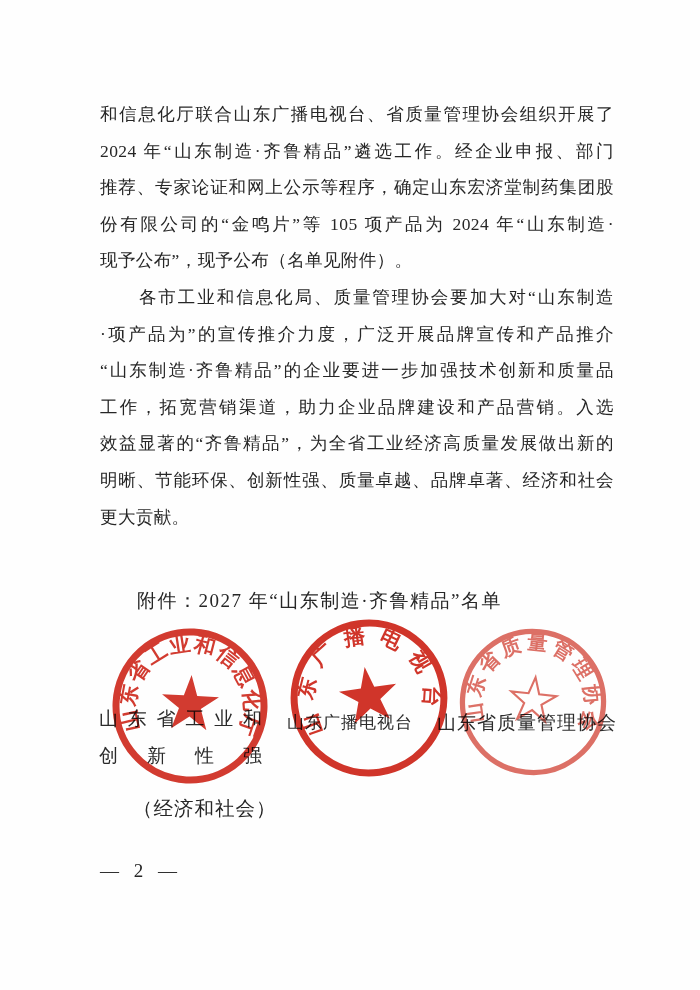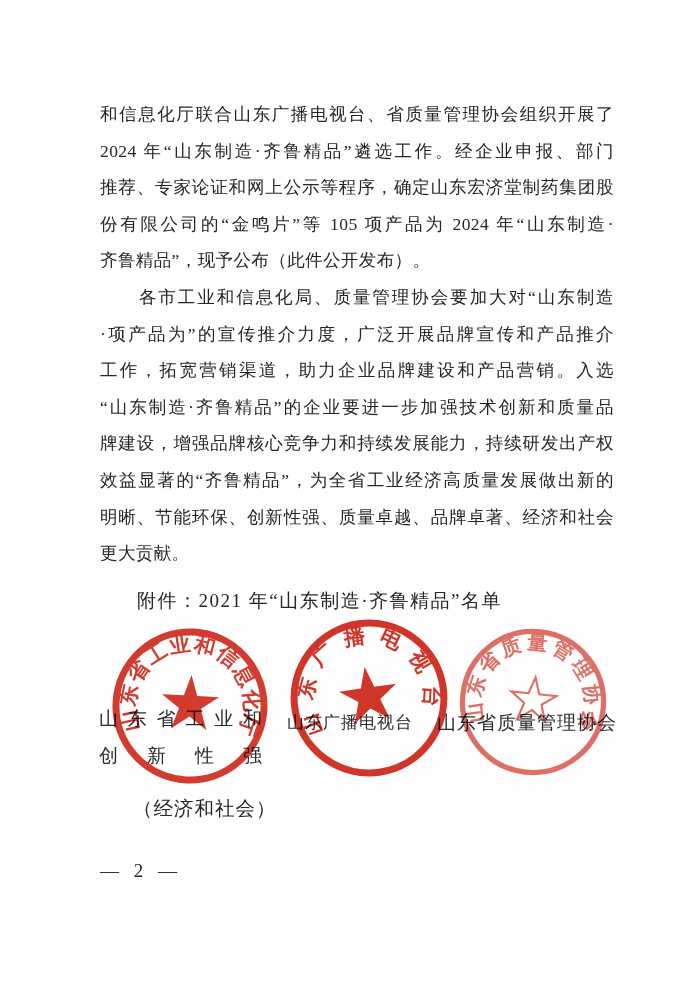--- a/index.html
+++ b/index.html
@@ -121,35 +121,34 @@
 <body>
 
 <div class="page">
 
   <div class="body-text">
     <div class="paragraph">
         <div class="line">和信息化厅联合山东广播电视台、省质量管理协会组织开展了</div>
         <div class="line">2024 年“山东制造·齐鲁精品”遴选工作。经企业申报、部门</div>
         <div class="line">推荐、专家论证和网上公示等程序，确定山东宏济堂制药集团股</div>
         <div class="line">份有限公司的“金鸣片”等 105 项产品为 2024 年“山东制造·</div>
-        <div class="line last">齐鲁精品”，现予公布（此件公开发布）。</div>
+        <div class="line last">现予公布”，现予公布（名单见附件）。</div>
       </div>
     <div class="paragraph">
         <div class="line">　　各市工业和信息化局、质量管理协会要加大对“山东制造</div>
         <div class="line">·项产品为”的宣传推介力度，广泛开展品牌宣传和产品推介</div>
+        <div class="line">“山东制造·齐鲁精品”的企业要进一步加强技术创新和质量品</div>
         <div class="line">工作，拓宽营销渠道，助力企业品牌建设和产品营销。入选</div>
-        <div class="line">“山东制造·齐鲁精品”的企业要进一步加强技术创新和质量品</div>
-        <div class="line">牌建设，增强品牌核心竞争力和持续发展能力，持续研发出产权</div>
         <div class="line">效益显著的“齐鲁精品”，为全省工业经济高质量发展做出新的</div>
         <div class="line">明晰、节能环保、创新性强、质量卓越、品牌卓著、经济和社会</div>
         <div class="line last">更大贡献。</div>
       </div>
   </div>
 
-  <div class="attachment-line">附件：2021 年“山东制造·齐鲁精品”名单</div>
+  <div class="attachment-line">附件：2027 年“山东制造·齐鲁精品”名单</div>
 
   <div class="org org-miit">
     <div class="org-line">山东省工业和</div>
     <div class="org-line">创新性强</div>
   </div>
   <div class="org org-radio">山东广播电视台</div>
   <div class="org org-quality">山东省质量管理协会</div>
 
 
   <svg class="seal seal-1" viewBox="0 0 170 170">

